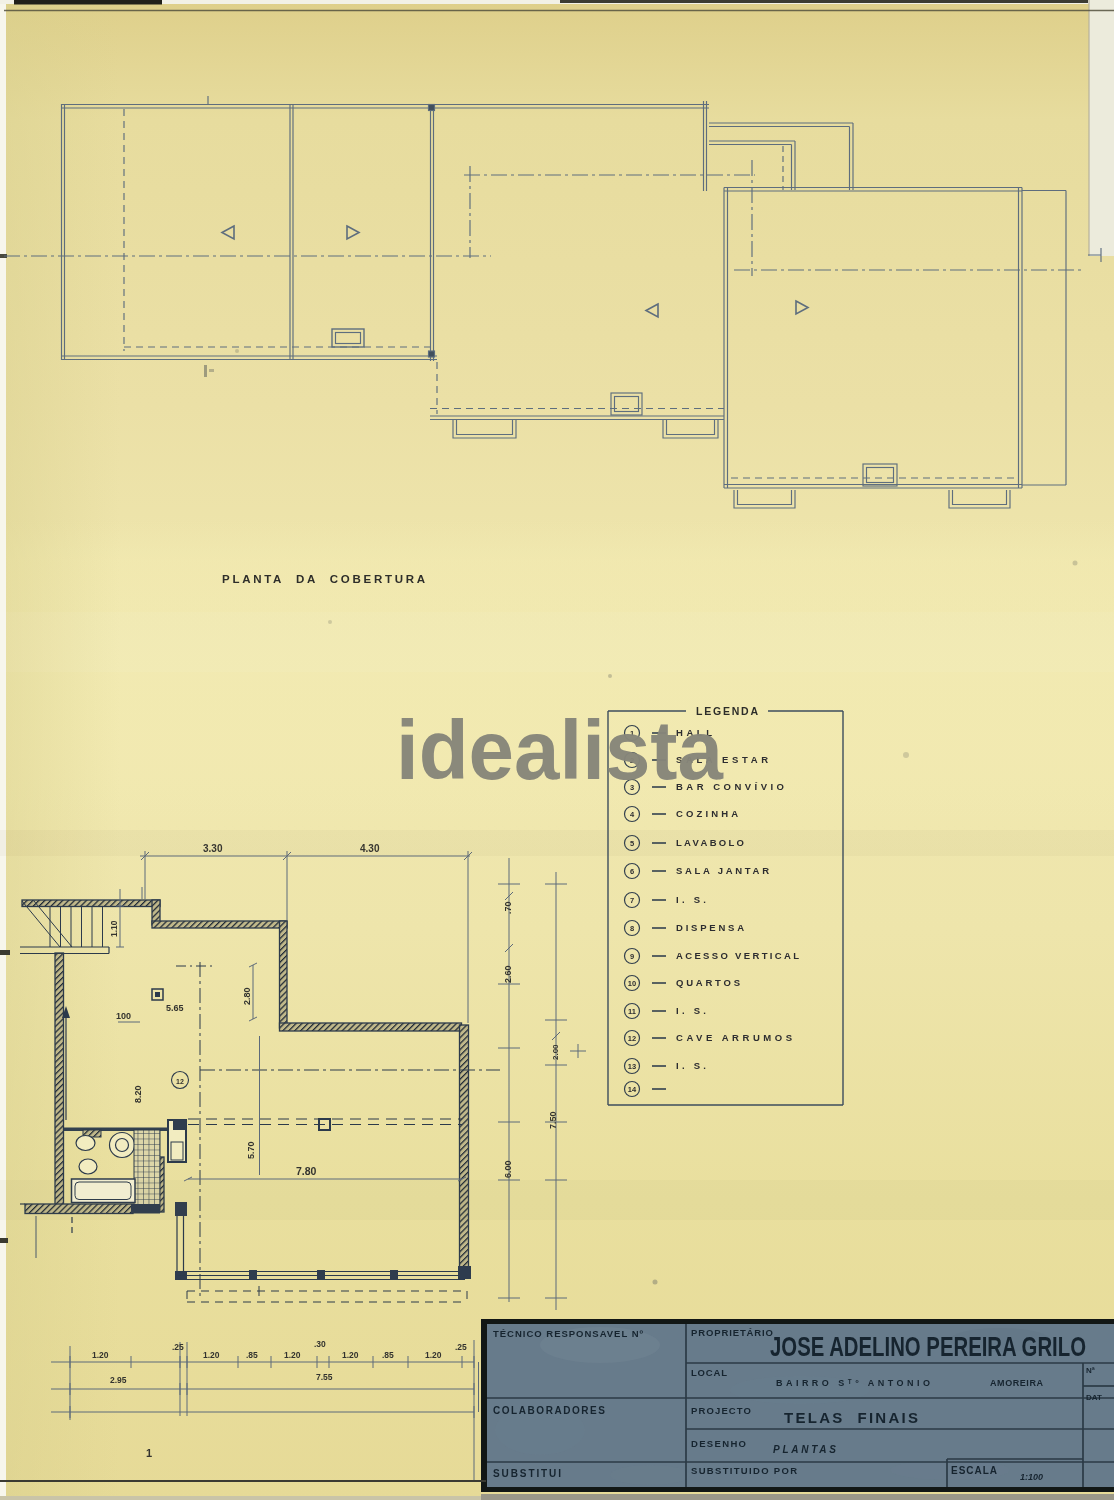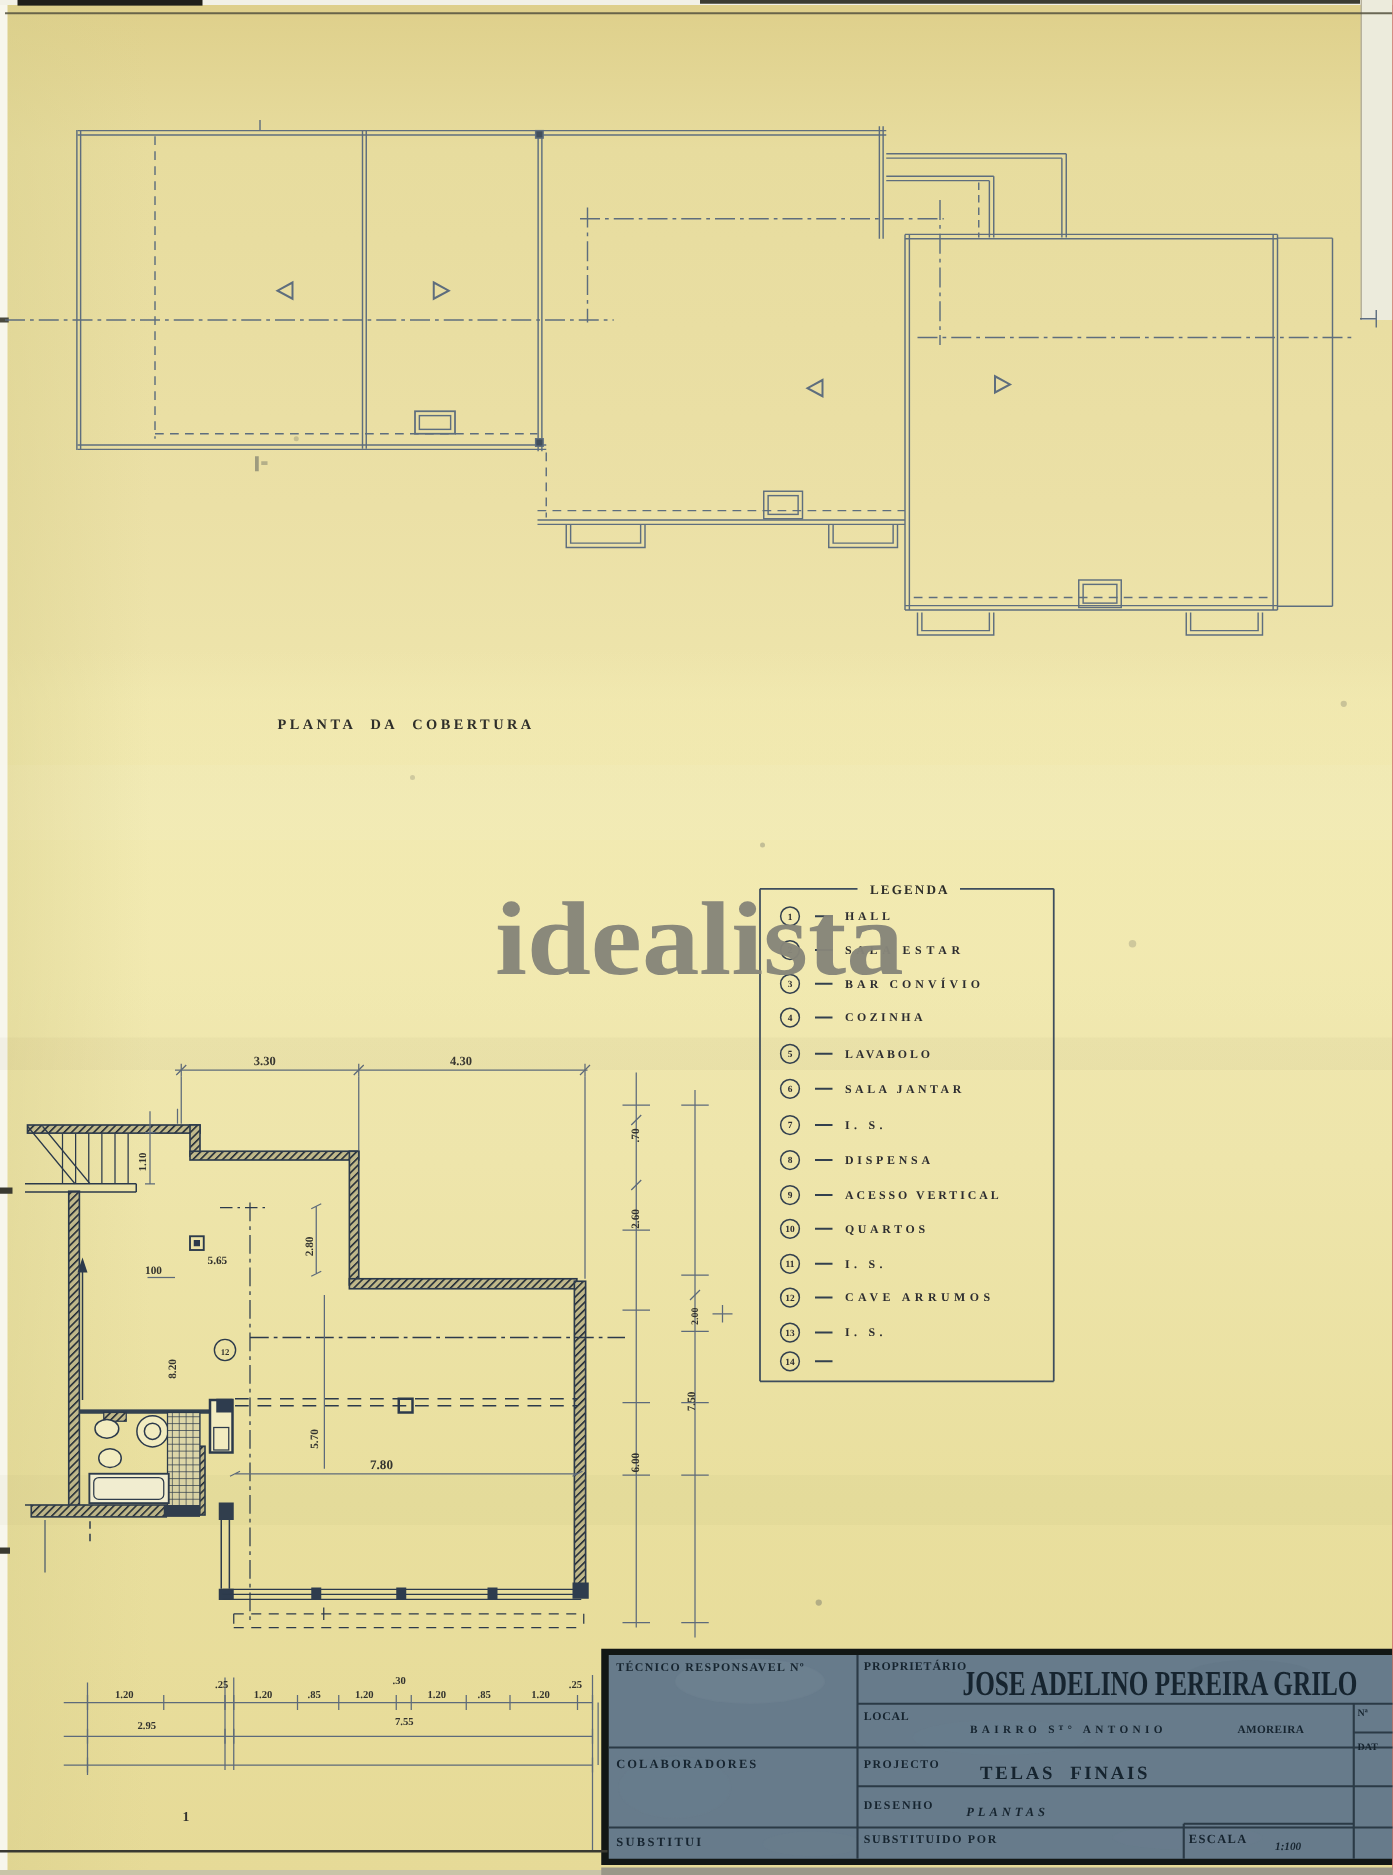--- a/index.html
+++ b/index.html
@@ -1,17 +1,17 @@
 <!DOCTYPE html>
 <html><head>
 <meta charset="utf-8">
 <style>
   html,body{margin:0;padding:0;}
   #page{position:relative;width:1114px;height:1500px;overflow:hidden;
-    background:#b91c1c;font-family:Liberation Serif, serif;}
+    background:#be185d;font-family:Liberation Sans, sans-serif;}
   svg{position:absolute;left:0;top:0;}
 </style>
 </head>
 <body>
 <div id="page">
 <svg width="1114" height="1500" viewBox="0 0 1114 1500">
 <defs>
   <linearGradient id="paper" x1="0" y1="0" x2="0" y2="1">
     <stop offset="0" stop-color="#decf8a"></stop>
     <stop offset="0.08" stop-color="#e7dc9e"></stop>

